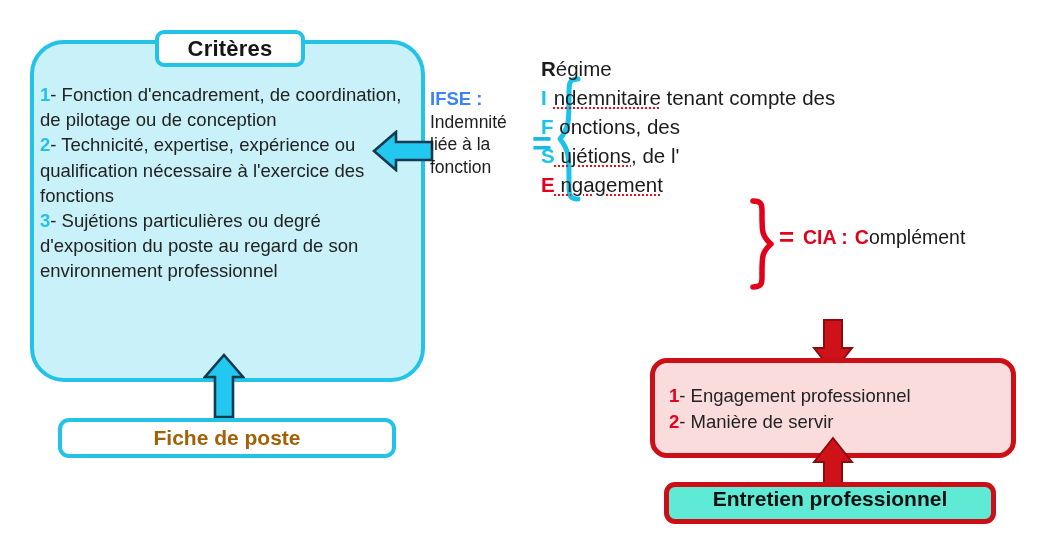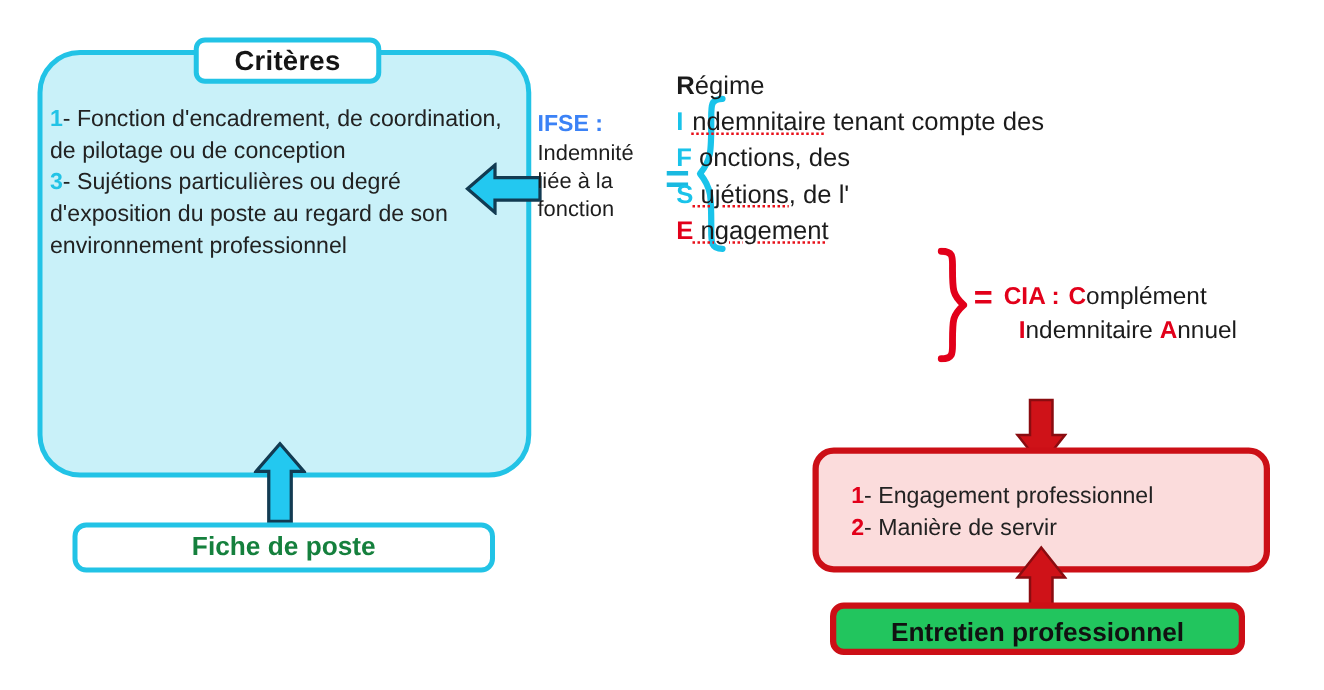--- a/index.html
+++ b/index.html
@@ -25,21 +25,21 @@
     font-size:18.5px;line-height:25.2px;color:#222;
   }
   .num-cy{color:#22c3e6;font-weight:bold;}
   .num-rd{color:#e2001a;font-weight:bold;}
 
   
   .fiche-box{
     position:absolute;left:58px;top:418px;width:338px;height:40px;
     background:#ffffff;border:4px solid #22c3e6;border-radius:11px;
     box-sizing:border-box;display:flex;align-items:center;justify-content:center;
-    font-size:21px;font-weight:bold;color:#15803d;
+    font-size:21px;font-weight:bold;color:#a16207;
   }
   .arrow-up-cyan{position:absolute;left:203px;top:353px;width:42px;height:66px;}
   .arrow-left-cyan{position:absolute;left:372px;top:130px;width:62px;height:42px;}
 
   
   .ifse-caption{
     position:absolute;left:430px;top:88px;width:96px;
     font-size:17.5px;line-height:22.5px;color:#1d1d1d;
   }
   .ifse-caption .head{color:#3b82f6;font-weight:bold;font-size:18.5px;}
@@ -81,26 +81,26 @@
   .cia .ind{display:inline-block;width:12px;}
 
   
   .cia-card{
     position:absolute;left:650px;top:358px;width:366px;height:100px;
     background:#fbdcdc;border:5px solid #cc0f16;border-radius:17px;
     box-sizing:border-box;
   }
   .cia-card-body{
     position:absolute;left:14px;top:20px;width:340px;
-    font-size:18.5px;line-height:25.5px;color:#222;margin-left:12px;
+    font-size:18.5px;line-height:25.5px;color:#222;
   }
   .entretien-box{
     position:absolute;left:664px;top:482px;width:332px;height:42px;
-    background:#22c55e;border:5px solid #cc0f16;border-radius:11px;
-    box-sizing:border-box;display:flex;align-items:flex-end;justify-content:center;
+    background:#5eead4;border:5px solid #cc0f16;border-radius:11px;
+    box-sizing:border-box;display:flex;align-items:flex-start;justify-content:center;
     font-size:21px;font-weight:bold;color:#111;
   }
   .arrow-down-red{position:absolute;left:812px;top:318px;width:42px;height:56px;}
   .arrow-up-red{position:absolute;left:812px;top:436px;width:42px;height:54px;}
 </style>
 </head>
 <body>
 
 <div class="stage">
 
@@ -108,20 +108,23 @@
 
   <div class="criteria-title">
     <span>Critères</span>
   </div>
 
   <div class="criteria-body">
     <div>
       <span class="num-cy">1</span><span>- Fonction d'encadrement, de coordination, de pilotage ou de conception</span>
     </div>
     <div>
+      <span class="num-cy">2</span><span>- Technicité, expertise, expérience ou qualification nécessaire à l'exercice des fonctions</span>
+    </div>
+    <div>
       <span class="num-cy">3</span><span>- Sujétions particulières ou degré d'exposition du poste au regard de son environnement professionnel</span>
     </div>
   </div>
 
   <svg class="arrow-up-cyan" viewBox="0 0 42 66">
     <polygon points="21,2 40,24 30,24 30,64 12,64 12,24 2,24" fill="#23c8f0" stroke="#123b52" stroke-width="2.6" stroke-linejoin="miter"></polygon>
   </svg>
 
   <div class="fiche-box">
     <span>Fiche de poste</span>
@@ -172,23 +175,20 @@
 
   <svg class="brace-red" viewBox="0 0 26 92">
     <path d="M5 3 C15 3 14 8 14 17 C14 34 14 38 23 46 C14 54 14 58 14 75 C14 84 15 89 5 89" fill="none" stroke="#e2001a" stroke-width="5.5" stroke-linecap="round" stroke-linejoin="round"></path>
   </svg>
 
   <div class="eq-red">=</div>
 
   <div class="cia">
     <div>
       <span class="hl">CIA :</span><span class="sp"></span><span class="hl">C</span><span>omplément</span>
-    </div>
-    <div>
-      <span class="ind"></span><span class="hl">I</span><span>ndemnitaire </span><span class="hl">A</span><span>nnuel</span>
     </div>
   </div>
 
   <svg class="arrow-down-red" viewBox="0 0 42 56">
     <polygon points="21,54 40,30 30,30 30,2 12,2 12,30 2,30" fill="#cf1218" stroke="#8a0c10" stroke-width="2" stroke-linejoin="miter"></polygon>
   </svg>
 
   <div class="cia-card">
     <div class="cia-card-body">
       <div>

